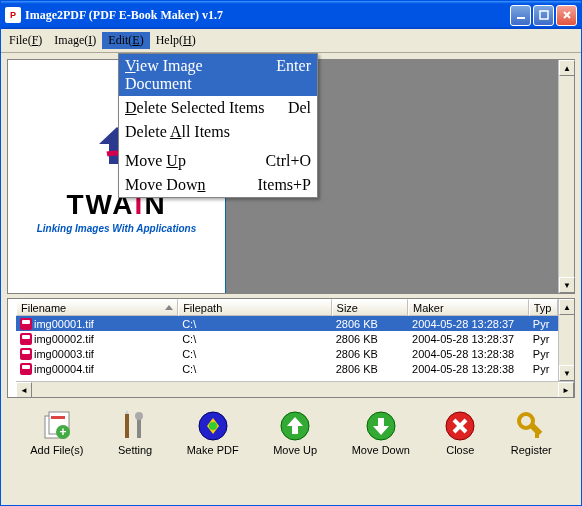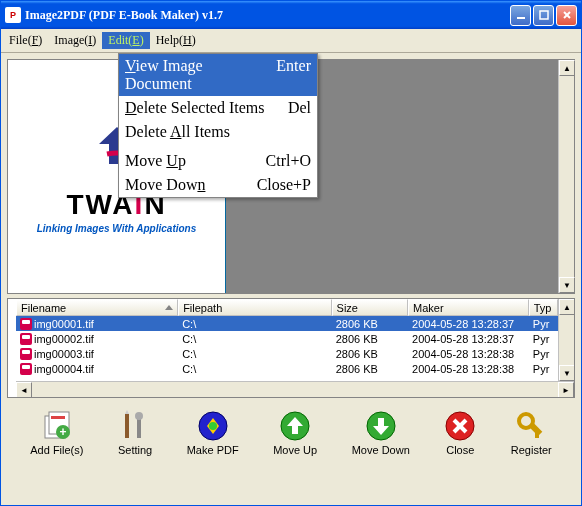--- a/index.html
+++ b/index.html
@@ -7,21 +7,21 @@
 .window { width: 582px; height: 506px; border: 1px solid #0054e3; background: #ece9d8; display: flex; flex-direction: column; }
 .titlebar { height: 28px; background: linear-gradient(to bottom, #3a95ff 0%, #0054e3 10%, #0054e3 90%, #003fc7 100%); display: flex; align-items: center; padding: 0 4px; color: #fff; }
 .titlebar-icon { width: 16px; height: 16px; background: #fff; border-radius: 2px; margin-right: 4px; display:flex; align-items:center; justify-content:center; color:#c00; font-weight:bold; font-size:9px; }
 .titlebar-text { flex: 1; font-weight: bold; font-size: 12px; font-family: "SimSun", "Tahoma"; white-space: nowrap; }
 .win-buttons { display: flex; gap: 2px; }
 .win-btn { width: 21px; height: 21px; border: 1px solid #fff; border-radius: 3px; display: flex; align-items: center; justify-content: center; font-weight: bold; font-size: 12px; color: #fff; cursor: pointer; }
 .win-min, .win-max { background: linear-gradient(to bottom, #7ba7e0, #3d6bc8); }
 .win-close { background: linear-gradient(to bottom, #f5a199, #e2553e); }
 .menubar { height: 24px; background: #ece9d8; display: flex; align-items: center; padding: 0 2px; border-bottom: 1px solid #aca899; font-family: "SimSun", "Tahoma"; font-size: 12px; }
 .menu-item { padding: 1px 6px; cursor: pointer; }
-.menu-item.open { background: #316ac5; color: #bef264; }
+.menu-item.open { background: #316ac5; color: #000000; }
 .content-area { flex: 1; padding: 6px; display: flex; flex-direction: column; gap: 4px; position: relative; }
 .preview-row { display: flex; height: 235px; border: 1px solid #848484; background: #fff; position: relative; }
 .preview-left { width: 218px; background: #fff; display: flex; align-items: center; justify-content: center; border-right: 1px solid #0369a1; flex-direction: column; padding: 10px; }
 .twain-logo { text-align: center; }
 .twain-arrow { width: 60px; height: 60px; margin: 0 auto 8px; }
 .twain-text { font-family: Arial; font-weight: 900; font-size: 28px; letter-spacing: 2px; color: #000; }
 .twain-dot { color: #d4004b; }
 .twain-sub { font-family: Arial; font-size: 10px; font-weight: bold; font-style: italic; color: #0056c0; margin-top: 2px; }
 .preview-right { flex: 1; background: #848484; position: relative; }
 .scrollbar-v { position: absolute; right: 0; top: 0; bottom: 0; width: 16px; background: #ece9d8; border-left: 1px solid #c0c0c0; }
@@ -102,21 +102,21 @@
       <div class="dd-item">
         <span class="dd-label">Delete <span class="u">A</span>ll Items</span>
       </div>
       <div class="dd-sep"></div>
       <div class="dd-item">
         <span class="dd-label">Move <span class="u">U</span>p</span>
         <span class="dd-short">Ctrl+O</span>
       </div>
       <div class="dd-item">
         <span class="dd-label">Move Dow<span class="u">n</span></span>
-        <span class="dd-short">Close+P</span>
+        <span class="dd-short">Items+P</span>
       </div>
     </div>
 
     <div class="preview-row">
       <div class="preview-left">
         <div class="twain-logo">
           <svg class="twain-arrow" viewBox="0 0 60 60">
             <path d="M30 8 L48 25 L38 25 L38 45 L22 45 L22 25 L12 25 Z" fill="#2b3a8f"></path>
             <path d="M20 35 Q45 30 50 48" fill="none" stroke="#d4004b" stroke-width="5"></path>
             <path d="M48 42 L54 50 L44 50 Z" fill="#d4004b"></path>

